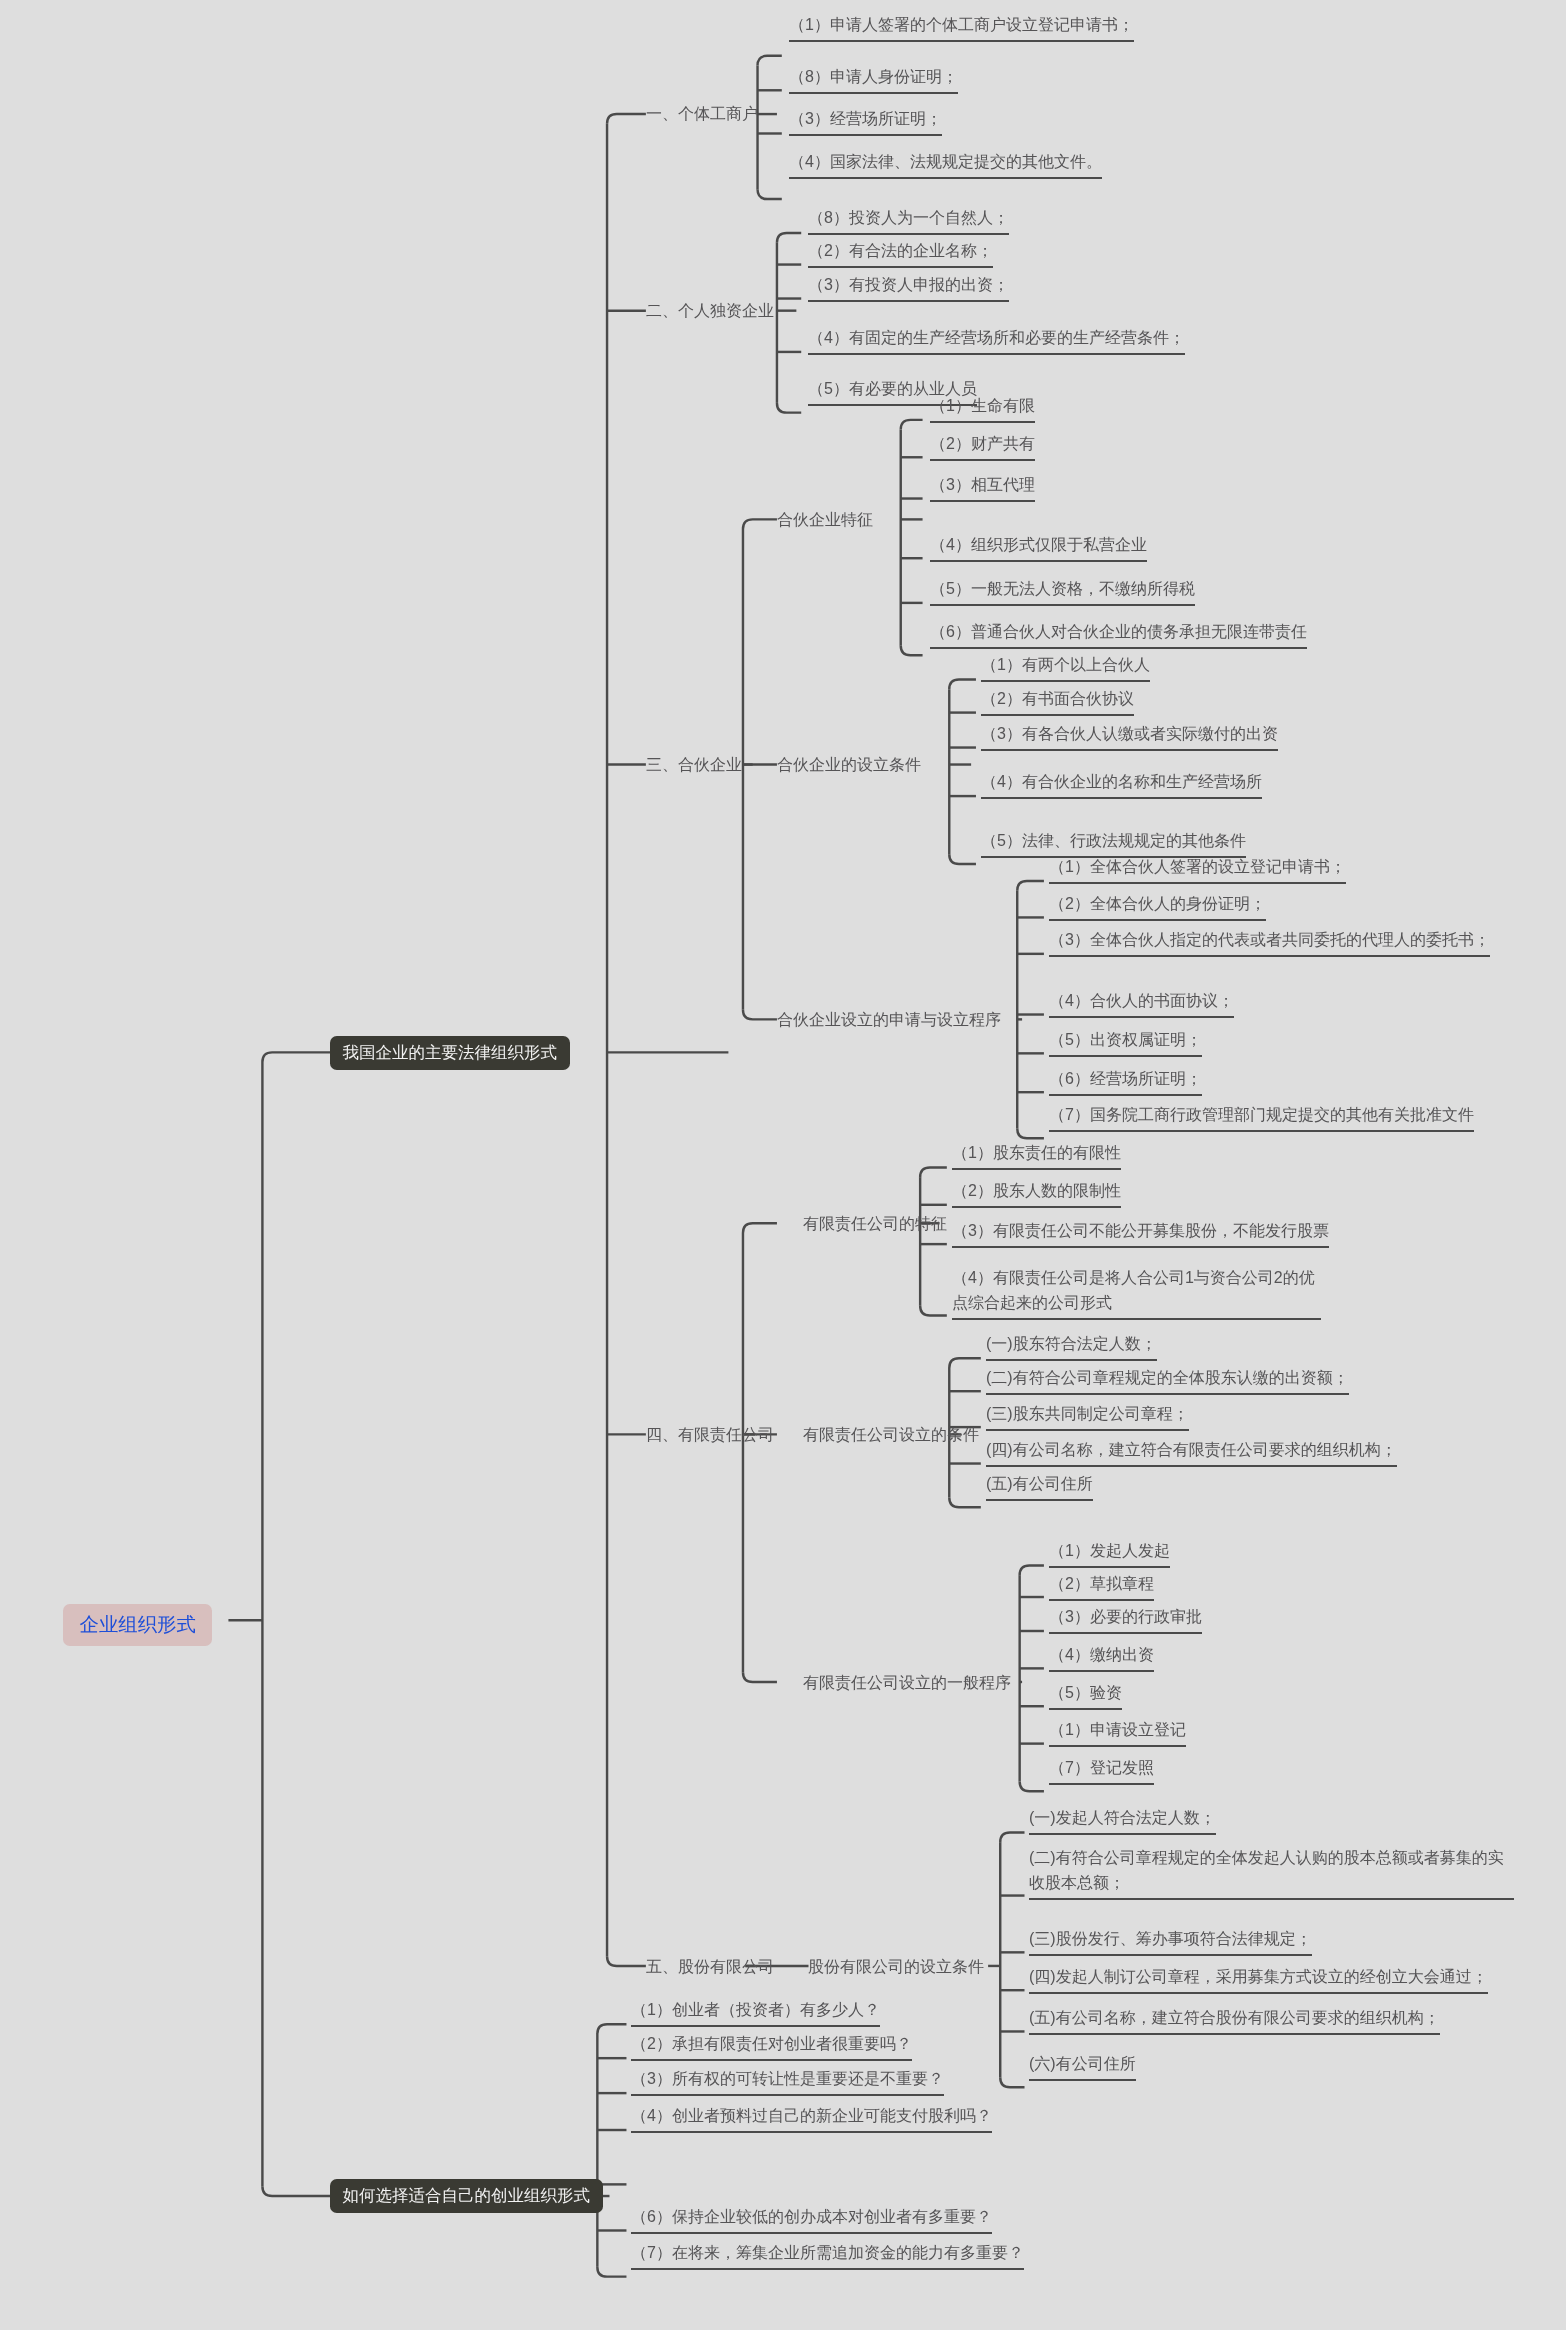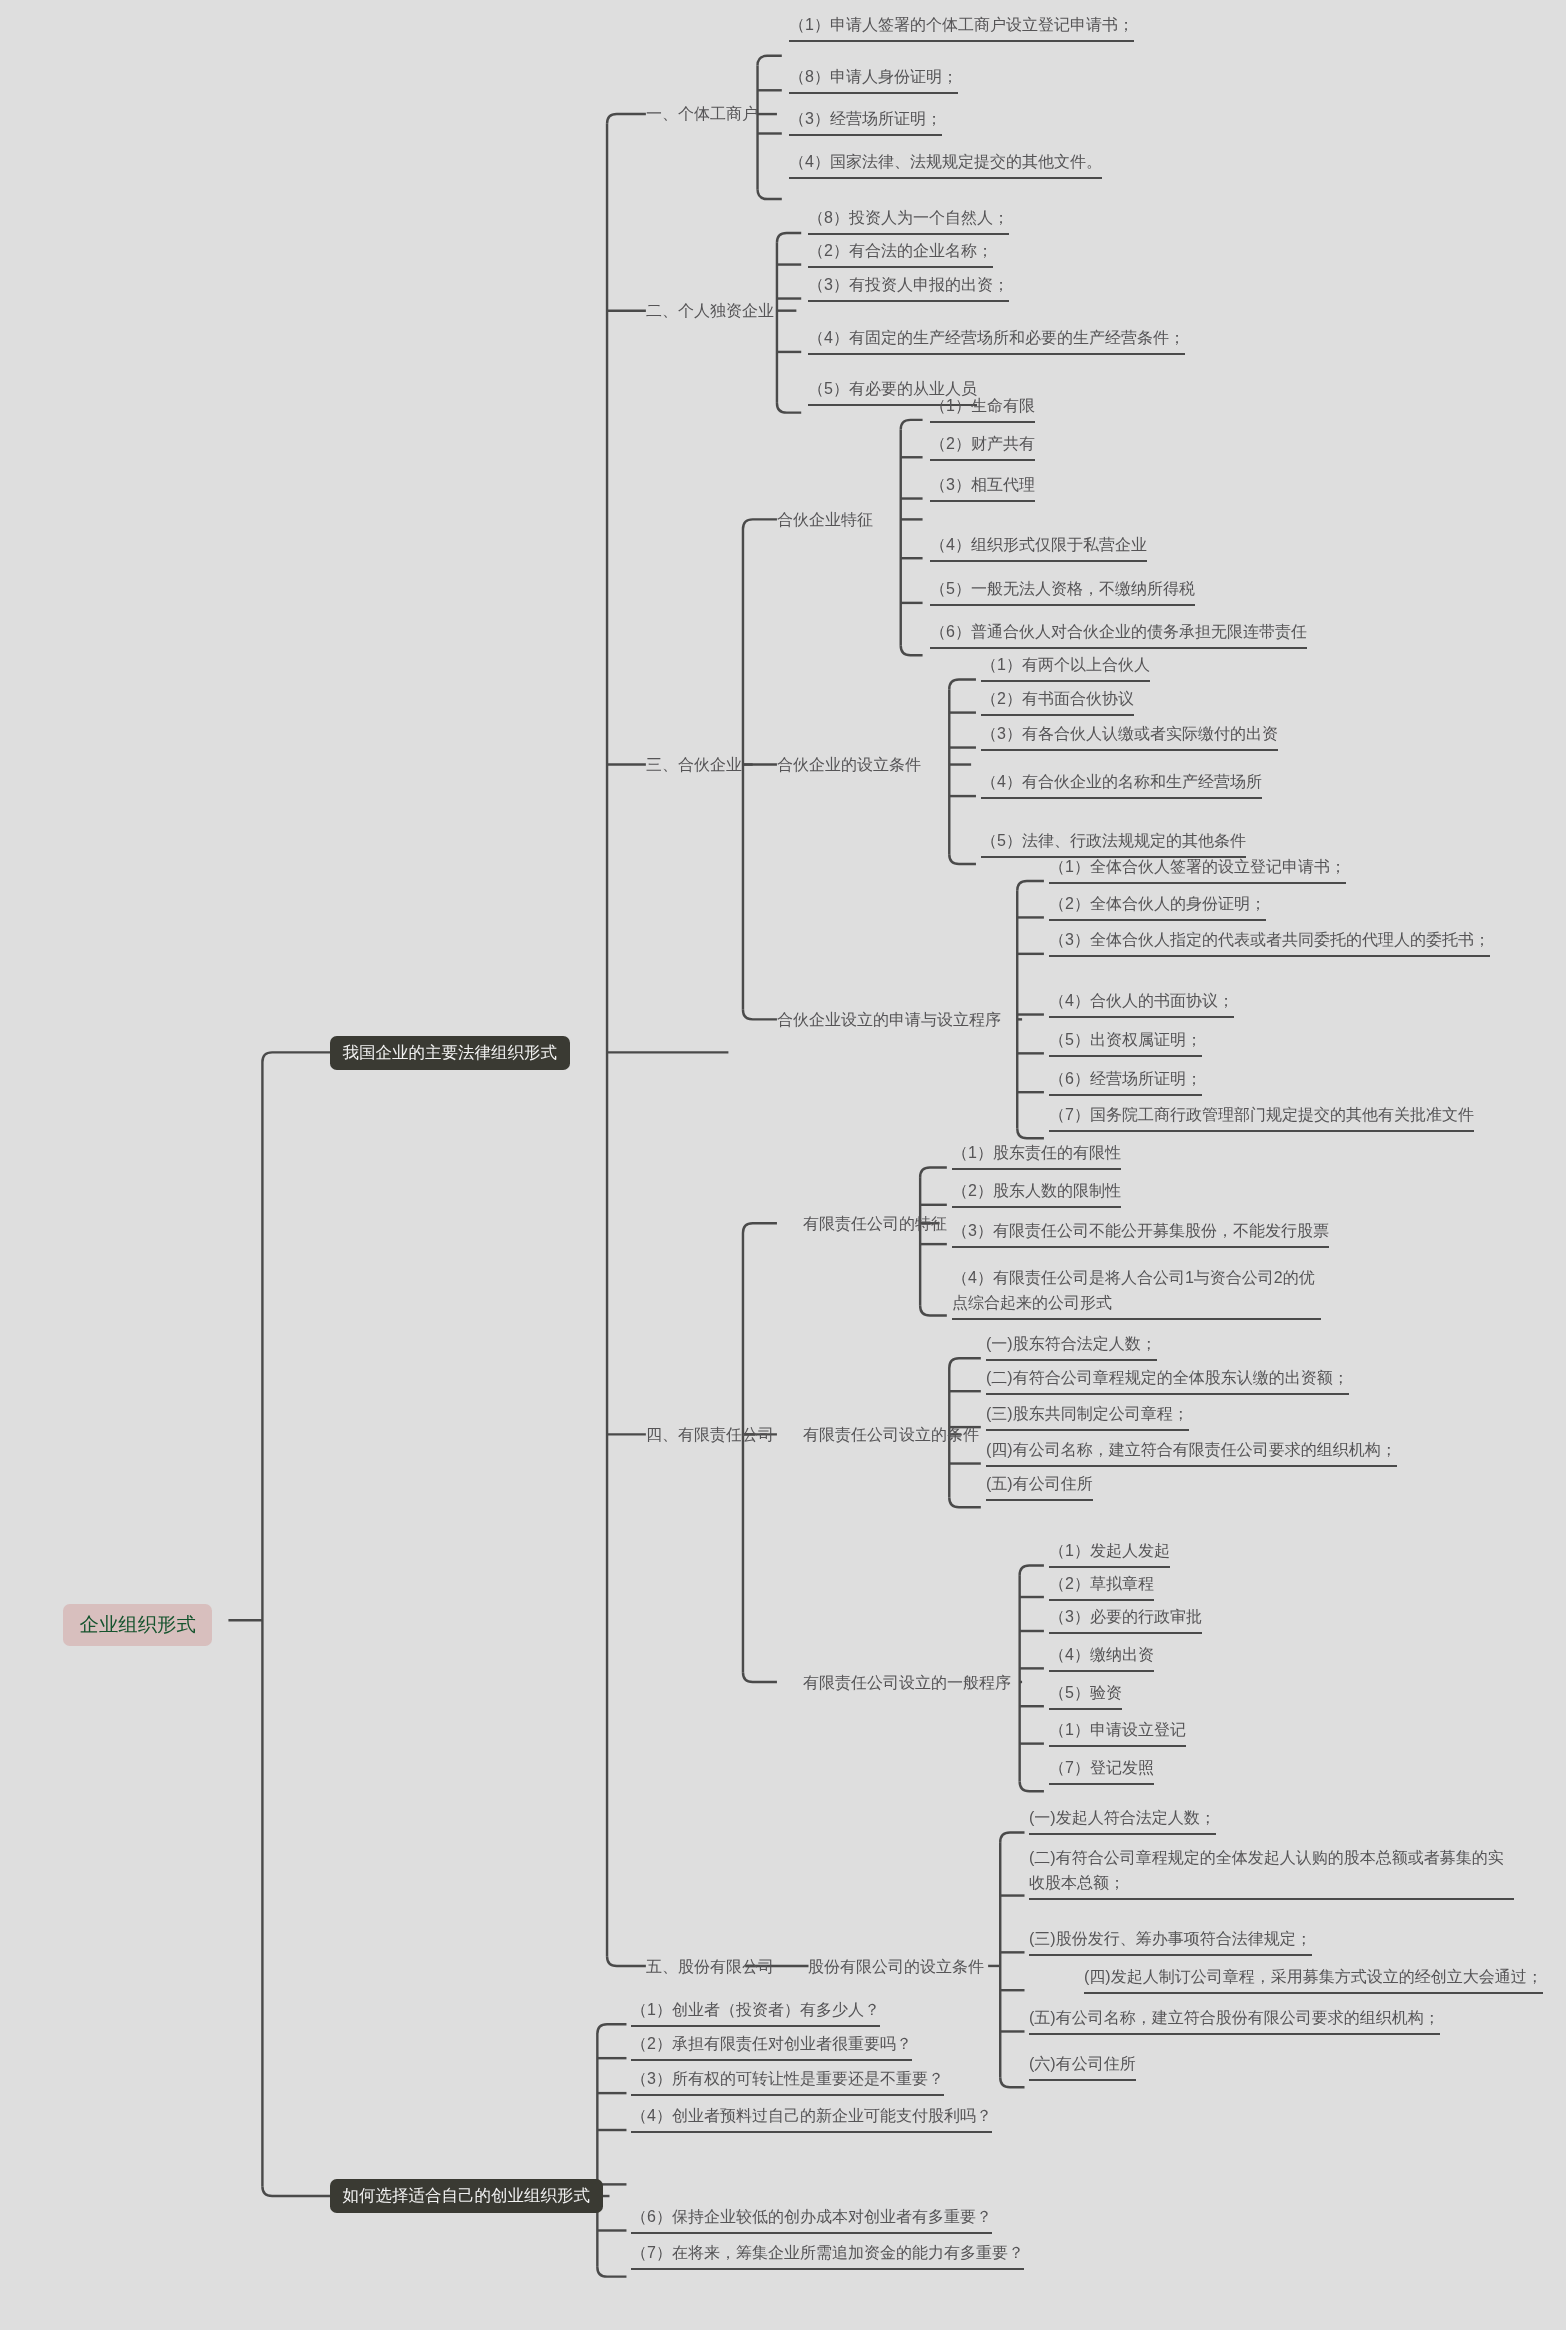--- a/index.html
+++ b/index.html
@@ -46,21 +46,21 @@
     border-radius: 6.8px;
     padding: 8.3px 12.6px 9.2px 12.6px;
     white-space: nowrap;
     font-weight: 500;
   }
 
   
   .pill-root {
     position: absolute;
     background: #d8bfbe;
-    color: #14532d;
+    color: #1d4ed8;
     font-size: 19.4px;
     line-height: 1;
     border-radius: 6.8px;
     padding: 10.7px 16.5px 11.7px 16.5px;
     white-space: nowrap;
   }
 </style>
 </head>
 <body>
 
@@ -253,21 +253,21 @@
   <div class="leaf" style="left:1049px; top:1571px;">（2）草拟章程</div>
   <div class="leaf" style="left:1049px; top:1604px;">（3）必要的行政审批</div>
   <div class="leaf" style="left:1049px; top:1642px;">（4）缴纳出资</div>
   <div class="leaf" style="left:1049px; top:1680px;">（5）验资</div>
   <div class="leaf" style="left:1049px; top:1717px;">（1）申请设立登记</div>
   <div class="leaf" style="left:1049px; top:1755px;">（7）登记发照</div>
 
   <div class="leaf" style="left:1029px; top:1805px;">(一)发起人符合法定人数；</div>
   <div class="leaf wrap" style="left:1029px; top:1845px; width:485px;">(二)有符合公司章程规定的全体发起人认购的股本总额或者募集的实收股本总额；</div>
   <div class="leaf" style="left:1029px; top:1926px;">(三)股份发行、筹办事项符合法律规定；</div>
-  <div class="leaf" style="left:1084px; top:1964px;">(四)发起人制订公司章程，采用募集方式设立的经创立大会通过；</div>
+  <div class="leaf" style="left:1029px; top:1964px;">(四)发起人制订公司章程，采用募集方式设立的经创立大会通过；</div>
   <div class="leaf" style="left:1029px; top:2005px;">(五)有公司名称，建立符合股份有限公司要求的组织机构；</div>
   <div class="leaf" style="left:1029px; top:2051px;">(六)有公司住所</div>
 
   <div class="leaf" style="left:631px; top:1997px;">（1）创业者（投资者）有多少人？</div>
   <div class="leaf" style="left:631px; top:2031px;">（2）承担有限责任对创业者很重要吗？</div>
   <div class="leaf" style="left:631px; top:2066px;">（3）所有权的可转让性是重要还是不重要？</div>
   <div class="leaf" style="left:631px; top:2103px;">（4）创业者预料过自己的新企业可能支付股利吗？</div>
   <div class="leaf" style="left:631px; top:2204px;">（6）保持企业较低的创办成本对创业者有多重要？</div>
   <div class="leaf" style="left:631px; top:2240px;">（7）在将来，筹集企业所需追加资金的能力有多重要？</div>
 

